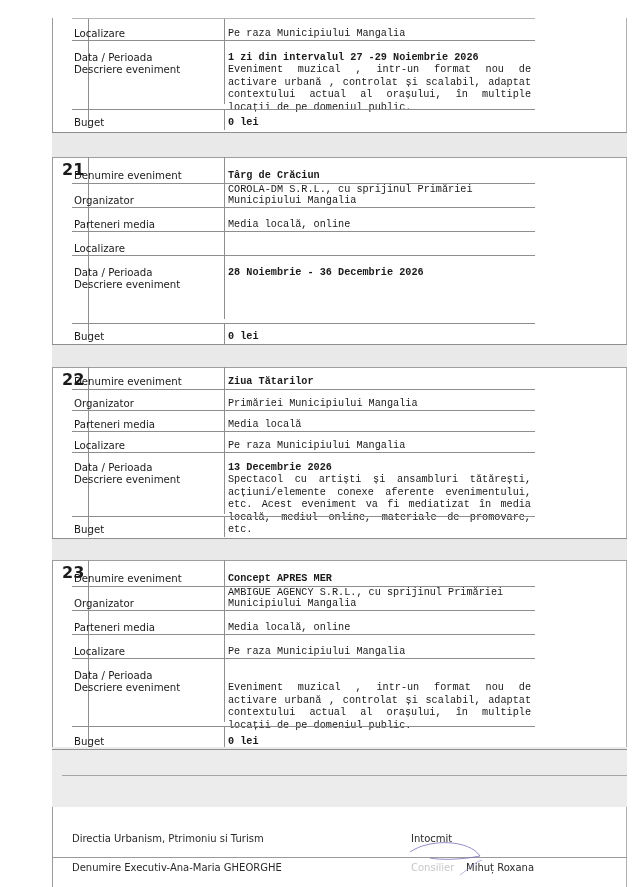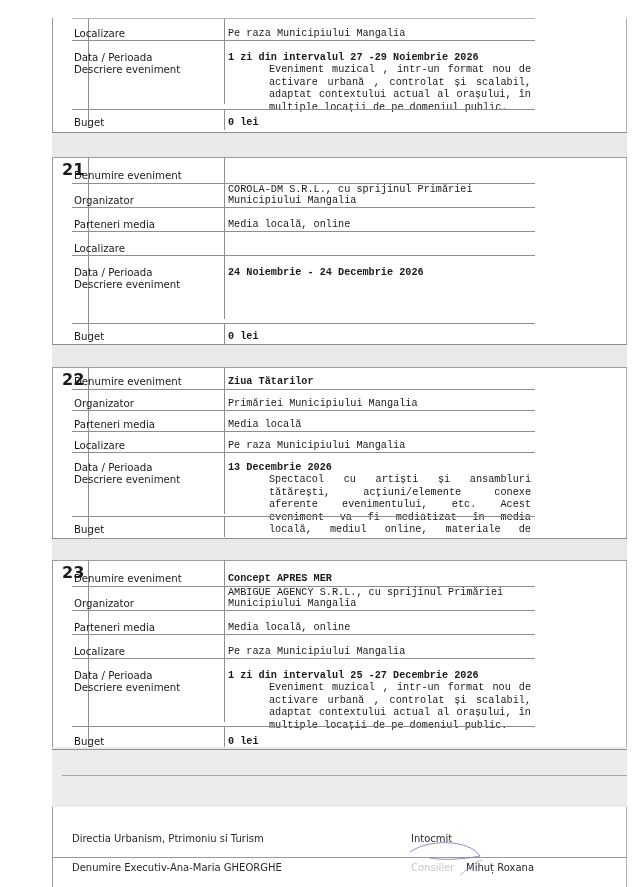--- a/index.html
+++ b/index.html
@@ -14,21 +14,21 @@
   .outer-right { position: absolute; left: 626px; top: 18px; width: 1px; height: 869px; background: #b0b0b0; }
 
   .block { position: absolute; left: 52px; width: 575px; }
   .num { position: absolute; left: 10px; top: 3px; font-weight: bold; font-size: 16px; }
   .row { position: absolute; left: 20px; width: 463px; border-top: 1px solid #8e8e8e; }
   .row .lbl { position: absolute; left: 2px; bottom: 2px; width: 150px; }
   .row .val { position: absolute; left: 156px; right: 4px; bottom: 2px; font-family: Liberation Mono, monospace; }
   .row .vsep { position: absolute; left: 152px; top: 0; bottom: 0; width: 1px; background: #8e8e8e; }
   .block .lcol { position: absolute; left: 36px; top: 0; bottom: 0; width: 1px; background: #8e8e8e; }
   .bold { font-weight: bold; }
-  .desc .val { bottom: auto; top: 0; text-align: justify; line-height: 12.5px; margin-left: 41px; }
+  .desc .val { bottom: auto; top: 0; text-align: justify; line-height: 12.5px; }
   .desc .lbl { bottom: auto; top: 0; }
 
   .gap { position: absolute; left: 52px; width: 575px; background: #e9e9e9; border-top: 1px solid #8e8e8e; border-bottom: 1px solid #9e9e9e; }
 
   .footer-bg { position: absolute; left: 52px; top: 747px; width: 575px; height: 60px; background: #ececec; }
   .footer-line { position: absolute; height: 1px; background: #8e8e8e; }
   .ftxt { position: absolute; font-size: 10px; color: #2a2a2a; }
   .faded { color: #c8c8c8; }
   .sig { position: absolute; left: 400px; top: 830px; width: 120px; height: 57px; }
 </style>
@@ -63,39 +63,40 @@
     </div>
   </div>
   <div class="gap" style="top:132px;height:24px;"></div>
 
   <div class="block" style="top:157px;height:183px;">
     <div class="lcol"></div>
     <span class="num">21</span>
     <div class="row" style="top:0;height:26px;border-top:none;">
       <div class="vsep"></div>
       <span class="lbl">Denumire eveniment</span>
+      <span class="val bold">Târg de Crăciun</span>
     </div>
     <div class="row" style="top:26px;height:24px;">
       <div class="vsep"></div>
       <span class="lbl">Organizator</span>
       <span class="val">COROLA-DM S.R.L., cu sprijinul Primăriei Municipiului Mangalia</span>
     </div>
     <div class="row" style="top:50px;height:24px;">
       <div class="vsep"></div>
       <span class="lbl">Parteneri media</span>
       <span class="val">Media locală, online</span>
     </div>
     <div class="row" style="top:74px;height:24px;">
       <div class="vsep"></div>
       <span class="lbl">Localizare</span>
     </div>
     <div class="row" style="top:98px;height:24px;">
       <div class="vsep"></div>
       <span class="lbl">Data / Perioada</span>
-      <span class="val bold">24 Noiembrie - 24 Decembrie 2026</span>
+      <span class="val bold">28 Noiembrie - 36 Decembrie 2026</span>
     </div>
     <div class="row desc" style="top:122px;height:40px;border-top:none;">
       <div class="vsep"></div>
       <span class="lbl">Descriere eveniment</span>
     </div>
     <div class="row" style="top:166px;height:20px;">
       <div class="vsep"></div>
       <span class="lbl">Buget</span>
       <span class="val bold">0 lei</span>
     </div>
@@ -161,21 +162,20 @@
       <span class="val">Media locală, online</span>
     </div>
     <div class="row" style="top:74px;height:24px;">
       <div class="vsep"></div>
       <span class="lbl">Localizare</span>
       <span class="val">Pe raza Municipiului Mangalia</span>
     </div>
     <div class="row" style="top:98px;height:24px;">
       <div class="vsep"></div>
       <span class="lbl">Data / Perioada</span>
-      <span class="val bold">1 zi din intervalul  25 -27 Decembrie 2026</span>
     </div>
     <div class="row desc" style="top:122px;height:40px;border-top:none;">
       <div class="vsep"></div>
       <span class="lbl">Descriere eveniment</span>
       <span class="val">Eveniment muzical , intr-un format nou de activare urbană , controlat și scalabil, adaptat contextului actual al orașului, în multiple locații de pe domeniul public.</span>
     </div>
     <div class="row" style="top:166px;height:22px;">
       <div class="vsep"></div>
       <span class="lbl">Buget</span>
       <span class="val bold">0 lei</span>

